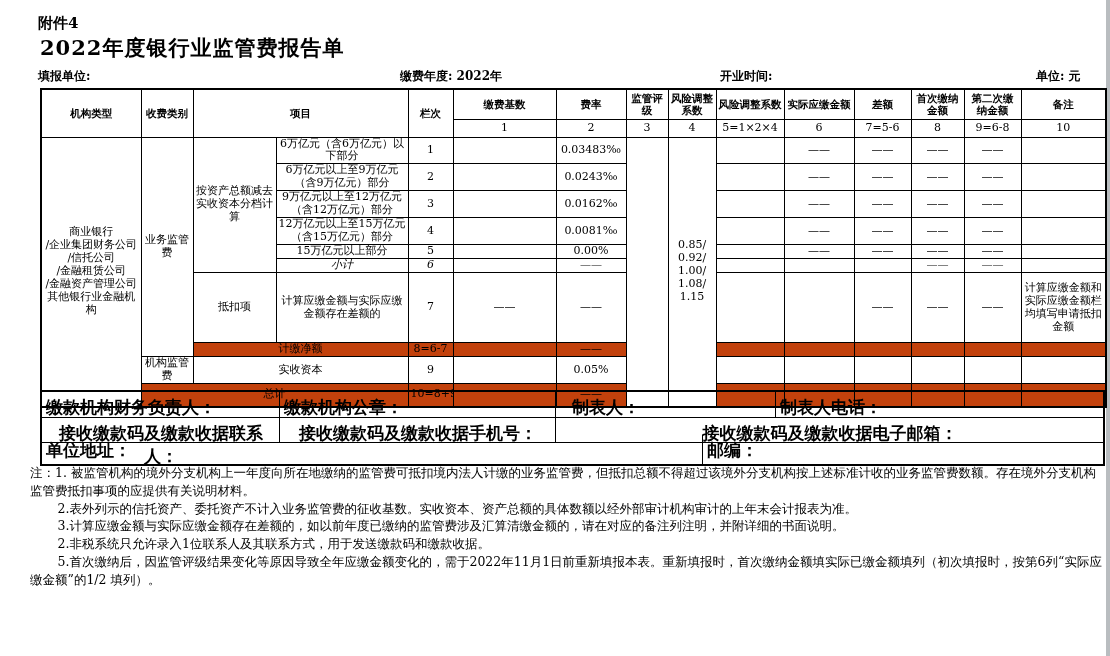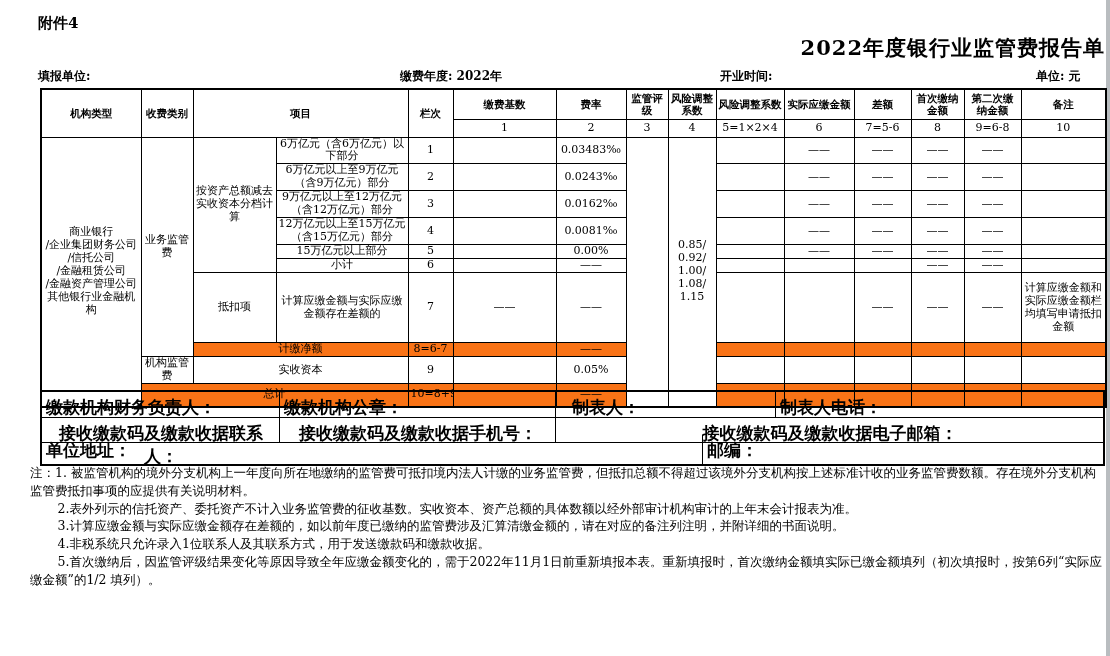--- a/index.html
+++ b/index.html
@@ -4,44 +4,44 @@
 <style>
   * { box-sizing: border-box; }
   html,body { margin:0; padding:0; }
   body {
     width:1110px; height:656px; position:relative; background:#ffffff;
     font-family:"DejaVu Serif","Liberation Serif",serif; color:#000;
   }
   .right-strip { position:absolute; right:0; top:0; width:4px; height:656px; background:#b9bdc0; }
 
   .attachment { position:absolute; left:38px; top:14px; font-size:15px; font-weight:bold; }
-  .doc-title  { position:absolute; left:40px; top:34px; width:1065px; text-align:right;
+  .doc-title  { position:absolute; left:40px; top:34px; width:1065px; text-align:left;
                 font-size:21px; font-weight:bold; letter-spacing:1px; }
   .meta { position:absolute; top:68px; font-size:12px; font-weight:bold; }
   .meta-filler  { left:38px; }
   .meta-year    { left:400px; }
   .meta-open    { left:720px; }
   .meta-unit    { left:1036px; }
 
   table.main {
     position:absolute; left:40px; top:88px; width:1065px;
     border-collapse:collapse; table-layout:fixed;
     border:2px solid #000;
   }
   table.main td, table.main th {
     border:1px solid #000; padding:0 2px; text-align:center; vertical-align:middle;
     font-size:11px; line-height:1.18; overflow:hidden; font-weight:normal;
   }
   table.main th { font-weight:bold; font-size:10.5px; }
   tr.h1 { height:30px; } tr.h2 { height:18px; }
   tr.r1 { height:25px; } tr.r2,tr.r3,tr.r4 { height:23px; }
-  tr.r5 { height:13px; } tr.r6 { height:14px; }
+  tr.r5 { height:13px; } tr.r6 { height:14px;font-style:italic; }
   tr.r7 { height:70px; } tr.r8 { height:13px; }
   tr.r9 { height:25px; } tr.r10 { height:23px; }
-  .gray { background:#f97316; }
+  .gray { background:#c2410c; }
   .bold { font-weight:bold;font-family:Liberation Mono, monospace; }
   .pre  { white-space:pre-line; }
   .leftal { text-align:left; }
   .small { font-size:10px; line-height:1.25; }
 
   .footer-box {
     position:absolute; left:40px; top:390px; width:1065px;
     border:2px solid #000; font-size:17px; font-weight:bold;
   }
   .f-row { display:flex; }
@@ -271,15 +271,15 @@
   <div class="f-row rc">
     <div class="f-cell wc1">单位地址：</div>
     <div class="f-cell wrest">邮编：</div>
   </div>
 </div>
 
 <div class="notes">
   <p>注：1. 被监管机构的境外分支机构上一年度向所在地缴纳的监管费可抵扣境内法人计缴的业务监管费，但抵扣总额不得超过该境外分支机构按上述标准计收的业务监管费数额。存在境外分支机构监管费抵扣事项的应提供有关说明材料。</p>
   <p class="ind">2.表外列示的信托资产、委托资产不计入业务监管费的征收基数。实收资本、资产总额的具体数额以经外部审计机构审计的上年末会计报表为准。</p>
   <p class="ind">3.计算应缴金额与实际应缴金额存在差额的，如以前年度已缴纳的监管费涉及汇算清缴金额的，请在对应的备注列注明，并附详细的书面说明。</p>
-  <p class="ind">4.非税系统只允许录入1位联系人及其联系方式，用于发送缴款码和缴款收据。</p>
+  <p class="ind">2.非税系统只允许录入1位联系人及其联系方式，用于发送缴款码和缴款收据。</p>
   <p class="ind">5.首次缴纳后，因监管评级结果变化等原因导致全年应缴金额变化的，需于2022年11月1日前重新填报本表。重新填报时，首次缴纳金额填实际已缴金额填列（初次填报时，按第6列“实际应缴金额”的1/2 填列）。</p>
 </div>
 
 </body></html>

